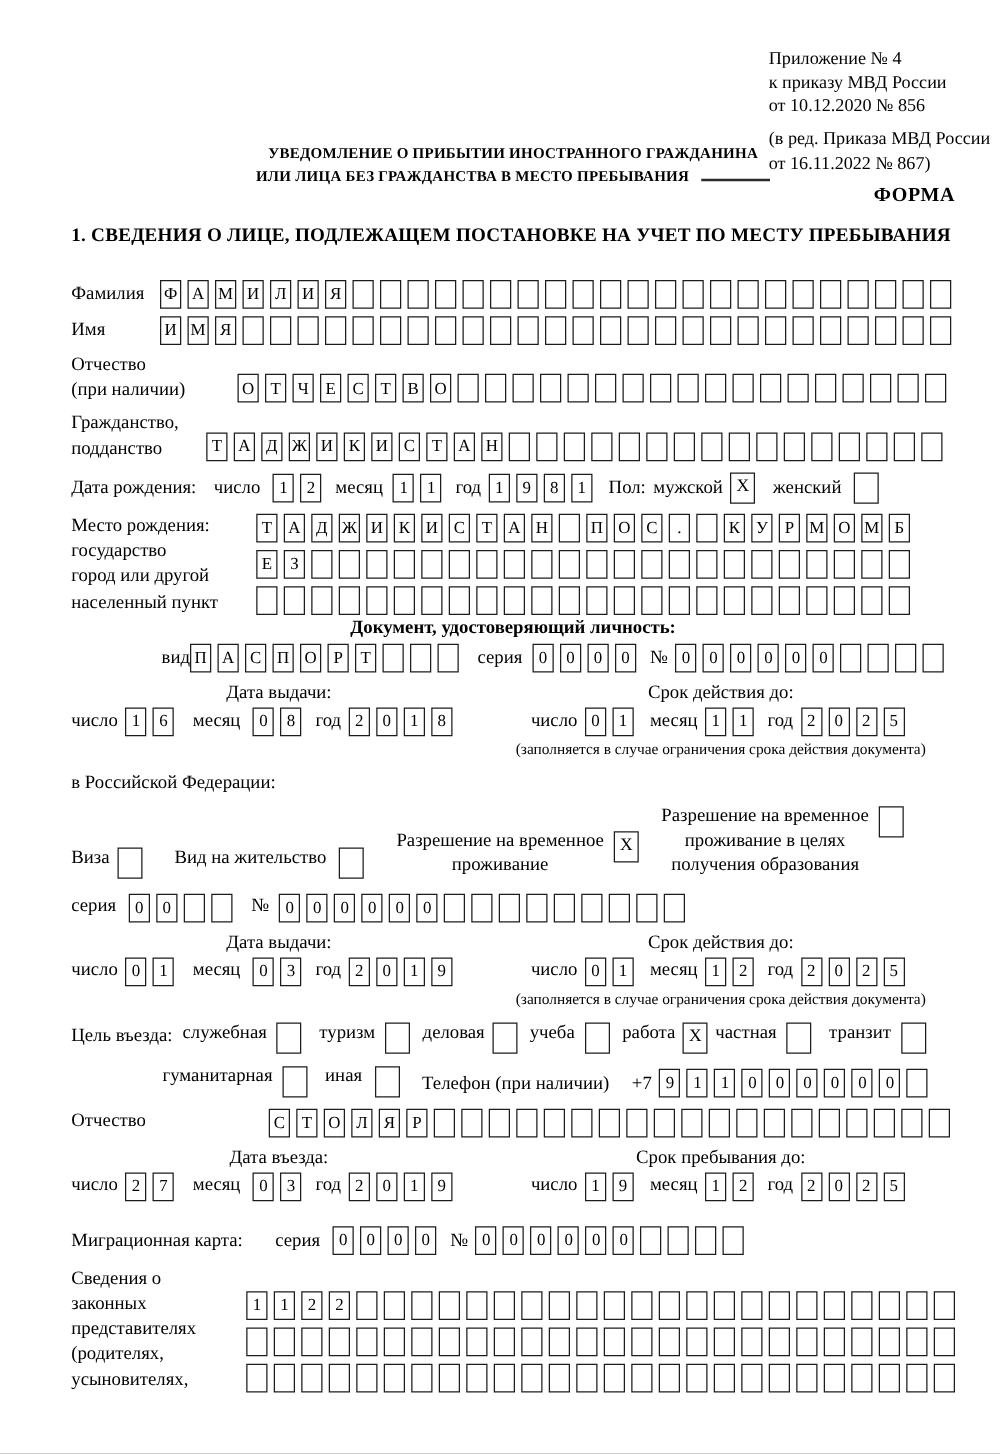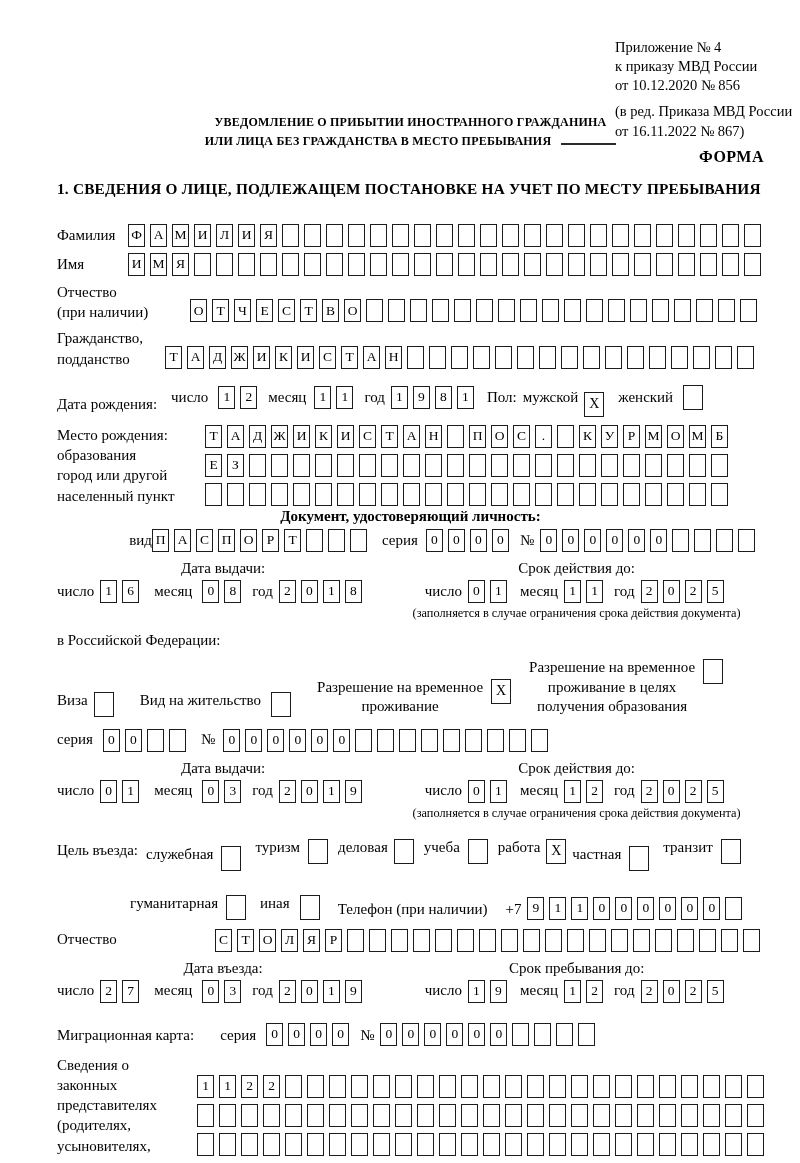--- a/index.html
+++ b/index.html
@@ -23,21 +23,21 @@
   .w71 { width:71px; } .w108 { width:108px; } .w133 { width:133px; } .w148 { width:148px; }
   .w95 { width:95px; } .w158 { width:158px; } .w140 { width:140px; }
   .cells { display:flex; flex:none; }
   .cell {
     flex:none; width:17px; height:23px; border:1.5px solid #1c1c1c; margin-right:5px;
     display:flex; align-items:center; justify-content:center; font-size:13.5px; background:#fff;
   }
   .checkbox { display:flex; flex:none; }
   .checkbox .cell { width:20px; height:25px; margin-right:0; font-size:14px; }
   .mr6 { margin-right:6px; } .mr8 { margin-right:8px; } .mr10 { margin-right:10px; }
-  .mr14 { margin-right:14px;margin-top:14px; } .mr18 { margin-right:18px; } .mr26 { margin-right:26px; }
+  .mr14 { margin-right:14px; } .mr18 { margin-right:18px; } .mr26 { margin-right:26px; }
   .stack > div { margin-bottom:6px; }
   .stack > div:last-child { margin-bottom:0; }
   .center-head { text-align:center; font-weight:bold; font-size:15px; margin-top:10px; margin-bottom:4px; }
   .twocol { display:flex; margin-top:8px; }
   .col-l { width:47%; }
   .col-r { width:53%; }
   .col-head { text-align:center; font-size:15px; margin-bottom:3px; }
   .col-line { display:flex; align-items:center; }
   .col-r .col-line { justify-content:center; }
   .small-note { font-size:12.3px; text-align:center; margin-top:3px; }
@@ -236,21 +236,21 @@
       </span>
     <span class="lbl mr10">женский</span>
     <span class="checkbox">
         <span class="cell"></span>
       </span>
   </div>
 
   <div class="rt" style="margin-top:8px;">
     <span class="lbl2 w148">
       <span style="display:block">Место рождения:</span>
-      <span style="display:block">образования</span>
+      <span style="display:block">государство</span>
       <span style="display:block">город или другой</span>
       <span style="display:block">населенный пункт</span>
     </span>
     <span class="stack">
       <div class="cells">
           <span class="cell">Т</span>
           <span class="cell">А</span>
           <span class="cell">Д</span>
           <span class="cell">Ж</span>
           <span class="cell">И</span>

